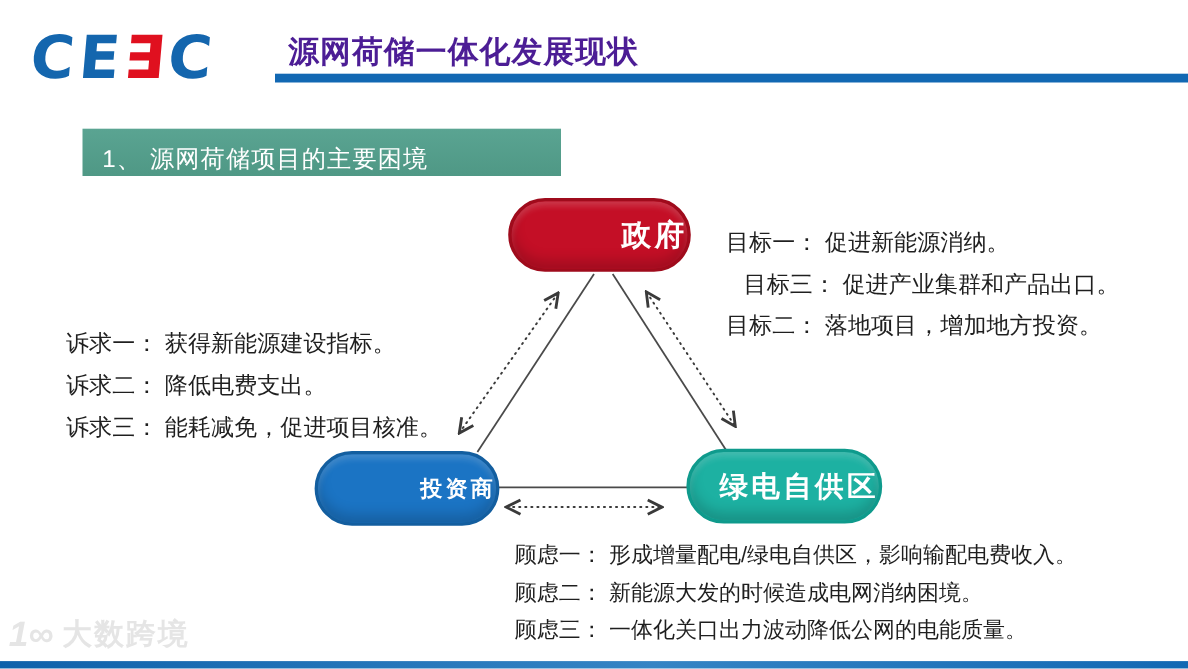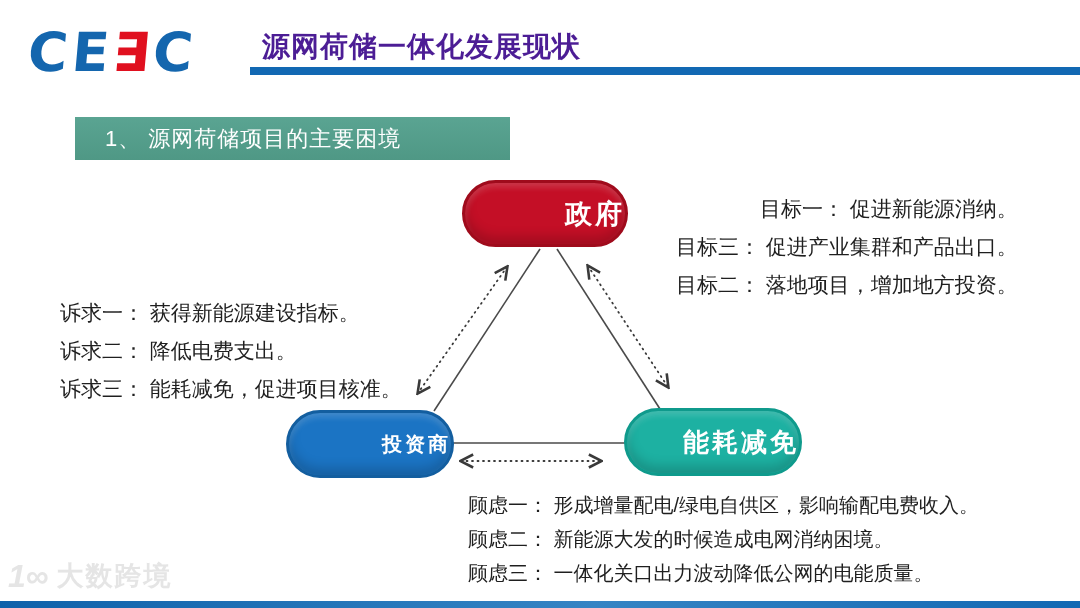--- a/index.html
+++ b/index.html
@@ -16,40 +16,40 @@
   .logo span.red{color:#e0101f;}
   .page-title{
     position:absolute;left:262px;top:28px;font-size:28px;font-weight:800;color:#4c1d95;
     letter-spacing:1px;white-space:nowrap;
   }
   .title-rule{position:absolute;left:250px;top:67px;width:830px;height:8px;background:#1268b3;}
   
   .banner{
     position:absolute;left:75px;top:117px;width:435px;height:43px;
     background:linear-gradient(180deg,#5aa492 0%,#4f9885 100%);
-    display:flex;align-items:center;padding-left:30px;box-sizing:border-box;
+    display:flex;align-items:flex-end;padding-left:18px;box-sizing:border-box;
     color:#ffffff;font-size:22px;letter-spacing:1px;
   }
   
   .connectors{position:absolute;left:0;top:0;width:1080px;height:608px;pointer-events:none;}
   .connectors line.solid{stroke:#4a4a4a;stroke-width:1.6;}
   .connectors line.dotted{stroke:#3a3a3a;stroke-width:1.8;stroke-dasharray:1 4.5;stroke-linecap:round;}
   
   .pill{
     position:absolute;border-radius:999px;display:flex;align-items:center;justify-content:flex-end;
     color:#fff;font-weight:bold;letter-spacing:3px;box-sizing:border-box;
     box-shadow:inset 0 -7px 12px rgba(0,0,0,.18), inset 0 4px 6px rgba(255,255,255,.18);
   }
   .pill-gov {left:462px;top:180px;width:166px;height:67px;font-size:27px;background:#c40f26;border:3px solid #9f0b1c;}
   .pill-inv {left:286px;top:410px;width:168px;height:68px;font-size:20px;background:#1b74c4;border:3px solid #135e9f;}
   .pill-grid{left:624px;top:408px;width:178px;height:68px;font-size:26px;background:#1db1a2;border:3px solid #0f9a8c;}
   
   .txt{position:absolute;white-space:nowrap;}
   .txt .line{color:#1f1f1f;}
-  .goals   {left:660px;top:190px;font-size:21px;line-height:38px;text-align:right;}
+  .goals   {left:660px;top:202px;font-size:21px;line-height:38px;}
   .goals .indent{padding-left:16px;}
   .demands {left:60px; top:294px;font-size:21px;line-height:38px;}
   .concerns{left:468px;top:488px;font-size:20px;line-height:34px;}
   
   .watermark{
     position:absolute;left:8px;top:558px;display:flex;align-items:center;gap:8px;
     color:#e5e5e5;font-weight:bold;
   }
   .watermark .wm-glyph{font-size:32px;font-style:italic;line-height:32px;}
   .watermark .wm-text{font-size:27px;letter-spacing:2px;}
@@ -90,21 +90,21 @@
     <line class="dotted" x1="461" y1="461" x2="601" y2="461" marker-start="url(#arr)" marker-end="url(#arr)"></line>
   </svg>
 
   <div class="pill pill-gov">
     <span>政府</span>
   </div>
   <div class="pill pill-inv">
     <span>投资商</span>
   </div>
   <div class="pill pill-grid">
-    <span>能耗减免</span>
+    <span>绿电自供区</span>
   </div>
 
   <div class="txt goals">
     <div class="line">目标一： 促进新能源消纳。</div>
     <div class="line indent">目标三： 促进产业集群和产品出口。</div>
     <div class="line">目标二： 落地项目，增加地方投资。</div>
   </div>
 
   <div class="txt concerns">
     <div class="line">顾虑一： 形成增量配电/绿电自供区，影响输配电费收入。</div>

